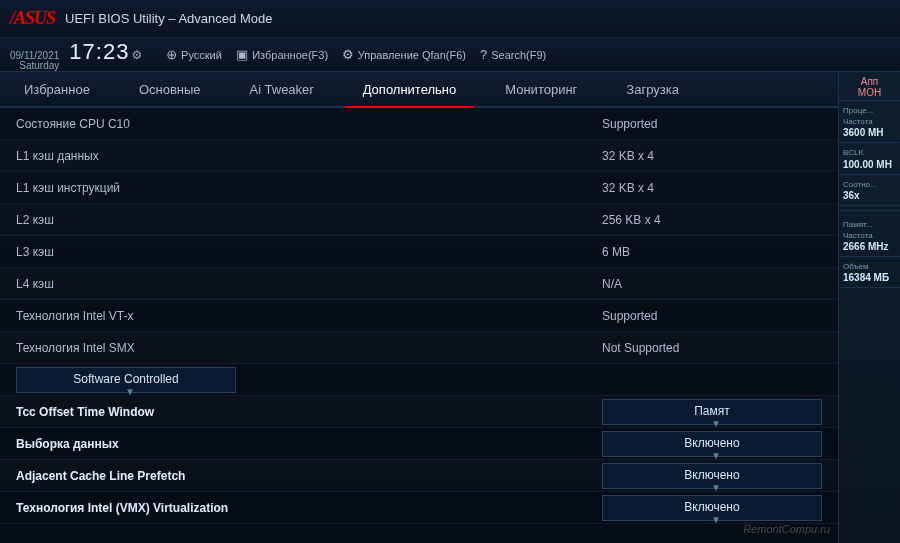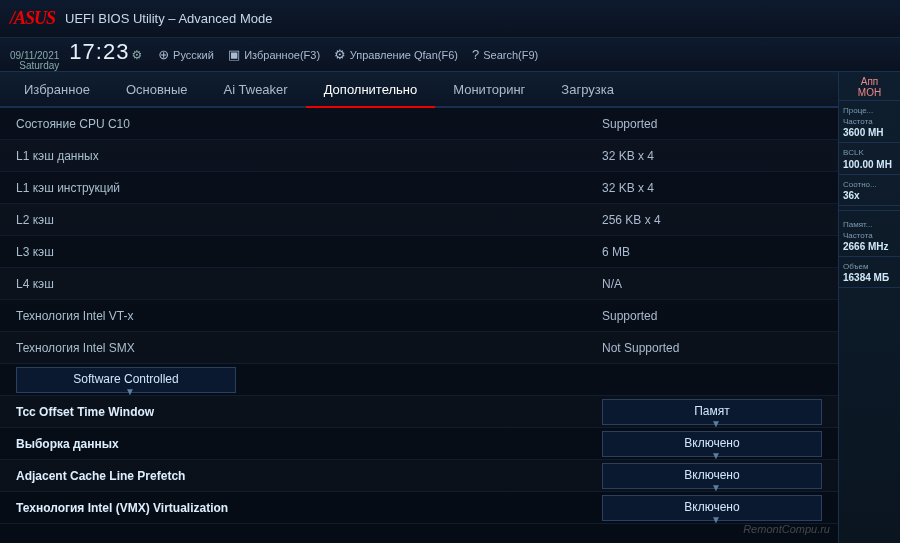--- a/index.html
+++ b/index.html
@@ -41,21 +41,21 @@
       display: flex;
       align-items: center;
       background: linear-gradient(180deg, #0d1a2e 0%, #0a1220 100%);
       padding: 2px 10px;
       height: 34px;
       border-bottom: 1px solid #1a3050;
     }
     .datetime {
       display: flex;
       align-items: baseline;
-      margin-right: 16px;
+      margin-right: 24px;
     }
     .date-small {
       color: #8aa;
       font-size: 10px;
       margin-right: 6px;
       line-height: 1;
     }
     .time-big {
       color: #e8f0f8;
       font-size: 22px;
@@ -81,20 +81,21 @@
     .tool-icon { font-size: 13px; }
 
     
     .nav-bar {
       display: flex;
       align-items: stretch;
       background: linear-gradient(180deg, #0f1e30 0%, #0a1525 100%);
       height: 36px;
       border-bottom: 2px solid #1a3050;
       padding: 0 6px;
+      gap: 13px;
     }
     .nav-item {
       display: flex;
       align-items: center;
       padding: 0 18px;
       color: #aabbd0;
       font-size: 13px;
       cursor: pointer;
       position: relative;
       white-space: nowrap;

